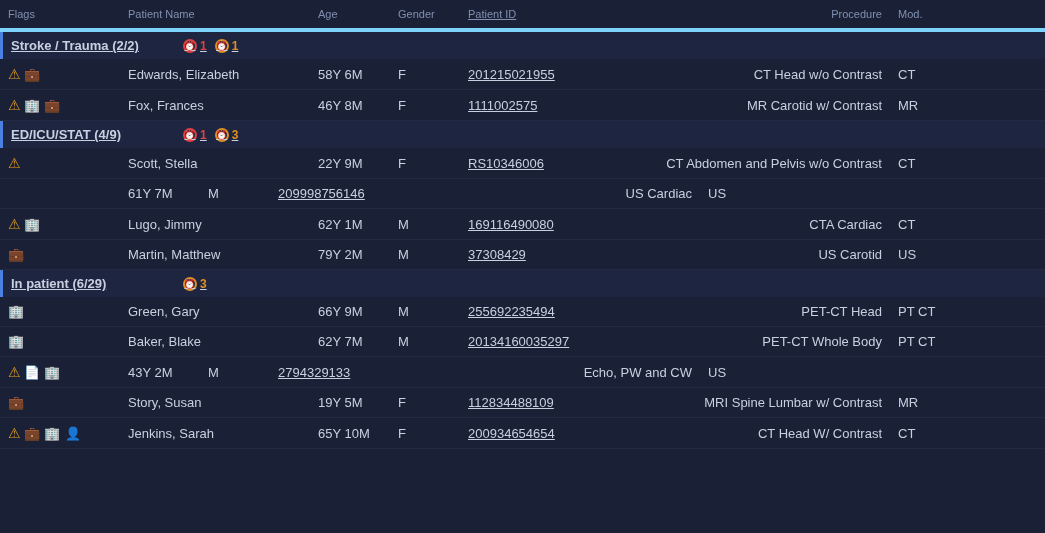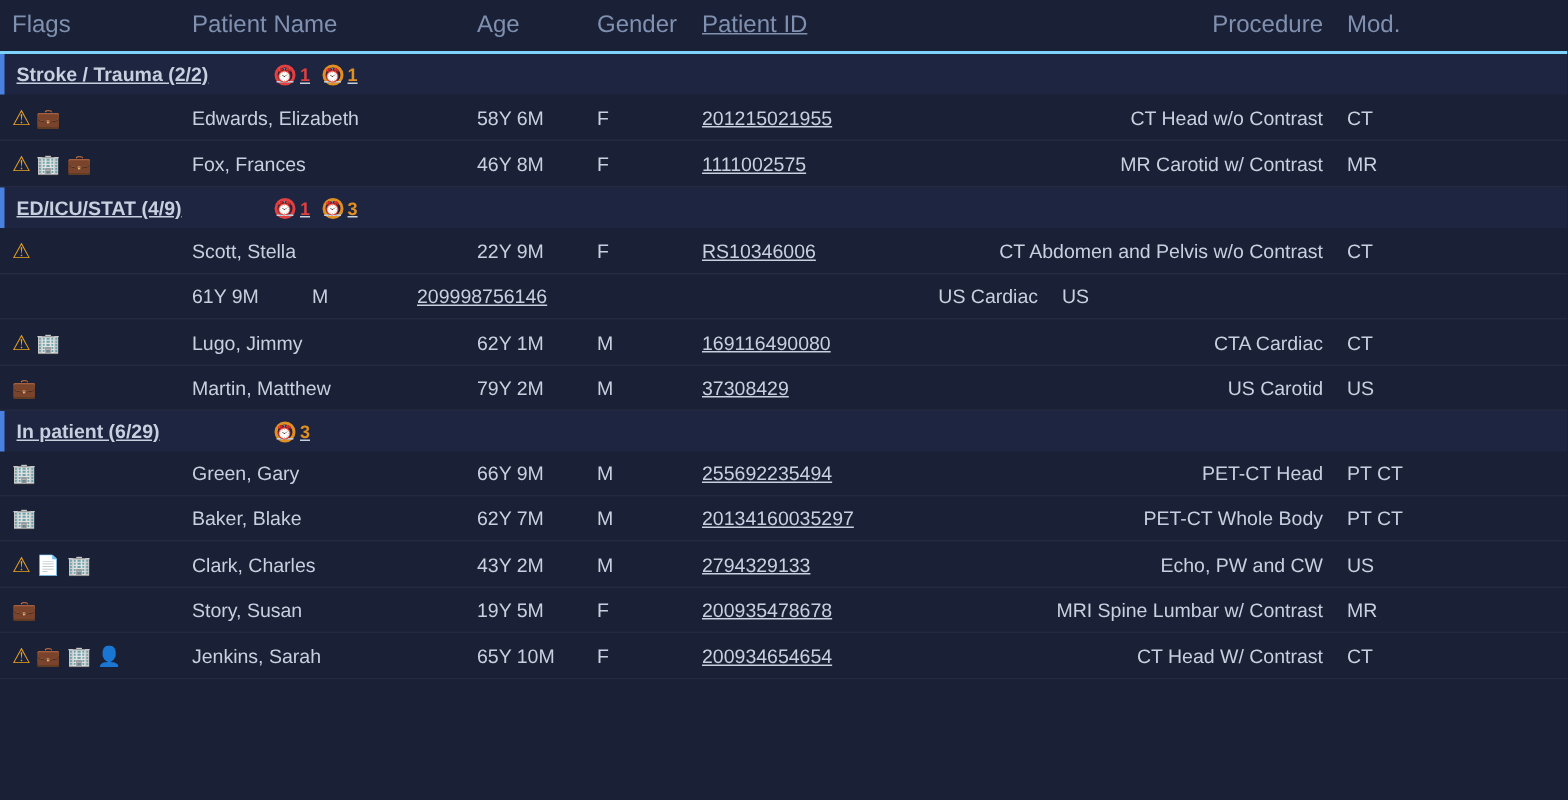--- a/index.html
+++ b/index.html
@@ -9,23 +9,23 @@
       font-family: Arial, sans-serif;
       font-size: 13px;
       width: 1045px;
       overflow: hidden;
     }
     .header-row {
       display: flex;
       align-items: center;
       background-color: #1a2035;
       padding: 8px 0;
-      border-bottom: 2px solid #7dd3fc;
+      border-bottom: 4px solid #7dd3fc;
       color: #8090b0;
-      font-size: 16px;
+      font-size: 11px;
     }
     .header-row .col {
       padding: 0 8px;
     }
     .group-row {
       display: flex;
       align-items: center;
       background-color: #1e2540;
       padding: 6px 8px;
       border-left: 3px solid #4a80e0;
@@ -189,21 +189,21 @@
         </div>
       <div class="col-name">Scott, Stella</div>
       <div class="col-age">22Y 9M</div>
       <div class="col-gender">F</div>
       <div class="col-pid">RS10346006</div>
       <div class="col-procedure">CT Abdomen and Pelvis w/o Contrast</div>
       <div class="col-mod">CT</div>
     </div>
       <div class="data-row">
       <div class="col-flags"></div>
-      <div class="col-age">61Y 9M</div>
+      <div class="col-age">61Y 7M</div>
       <div class="col-gender">M</div>
       <div class="col-pid">209998756146</div>
       <div class="col-procedure">US Cardiac</div>
       <div class="col-mod">US</div>
     </div>
       <div class="data-row">
       <div class="col-flags">
           <span class="icon icon-warning" title="Warning">⚠</span>
           <span class="icon icon-building" title="Building">🏢</span>
         </div>
@@ -253,35 +253,34 @@
       <div class="col-pid">20134160035297</div>
       <div class="col-procedure">PET-CT Whole Body</div>
       <div class="col-mod">PT CT</div>
     </div>
       <div class="data-row">
       <div class="col-flags">
           <span class="icon icon-warning" title="Warning">⚠</span>
           <span class="icon icon-doc" title="Document">📄</span>
           <span class="icon icon-building" title="Building">🏢</span>
         </div>
-      <div class="col-name">Clark, Charles</div>
       <div class="col-age">43Y 2M</div>
       <div class="col-gender">M</div>
       <div class="col-pid">2794329133</div>
       <div class="col-procedure">Echo, PW and CW</div>
       <div class="col-mod">US</div>
     </div>
       <div class="data-row">
       <div class="col-flags">
           <span class="icon icon-briefcase" title="Briefcase">💼</span>
         </div>
       <div class="col-name">Story, Susan</div>
       <div class="col-age">19Y 5M</div>
       <div class="col-gender">F</div>
-      <div class="col-pid">200935478678</div>
+      <div class="col-pid">112834488109</div>
       <div class="col-procedure">MRI Spine Lumbar w/ Contrast</div>
       <div class="col-mod">MR</div>
     </div>
       <div class="data-row">
       <div class="col-flags">
           <span class="icon icon-warning" title="Warning">⚠</span>
           <span class="icon icon-briefcase" title="Briefcase">💼</span>
           <span class="icon icon-building" title="Building">🏢</span>
           <span class="icon icon-person" title="Person">👤</span>
         </div>

